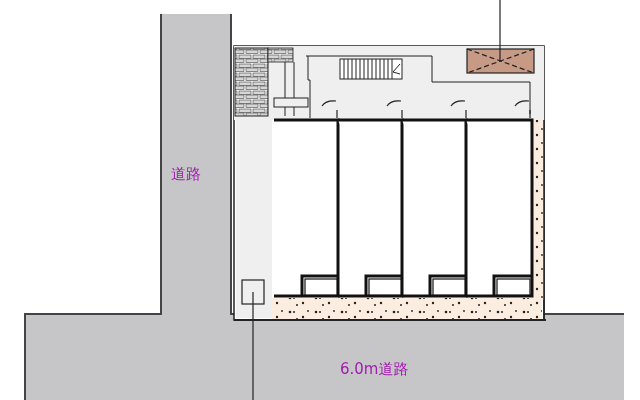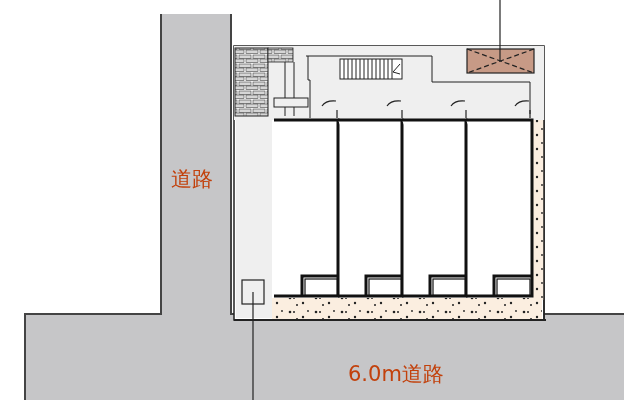--- a/index.html
+++ b/index.html
@@ -1,33 +1,33 @@
 <!DOCTYPE html>
 <html><head>
   <meta charset="utf-8">
   <style>
     html, body { margin: 0; padding: 0; background: #ffffff; }
     body { width: 640px; height: 400px; position: relative; overflow: hidden;
            font-family: "DejaVu Sans", sans-serif; }
     .abs { position: absolute; box-sizing: border-box; }
     .road { background: #c6c6c8; }
-    .road-label { color: #c2410c; font-size: 21px; letter-spacing: 0px; }
+    .road-label { color: #a21caf; font-size: 15px; letter-spacing: 0px; }
     svg { position: absolute; left: 0; top: 0; }
   </style>
 </head>
 <body>
 
 <div class="abs road" style="left:160px; top:14px; width:72px; height:300px; border-left:2px solid #444; border-right:2px solid #444;"></div>
 
 <div class="abs road" style="left:24px; top:313px; width:600px; height:90px; border-top:2px solid #444; border-left:2px solid #444;"></div>
 
 <div class="abs road" style="left:162px; top:300px; width:68px; height:20px;"></div>
 
 <div class="abs road-label" style="left:171px; top:165px;">道路</div>
-<div class="abs road-label" style="left:340px; top:360px;margin-left:8px;">6.0m道路</div>
+<div class="abs road-label" style="left:340px; top:360px;">6.0m道路</div>
 
 <svg width="640" height="400" viewBox="0 0 640 400">
   <defs>
     <pattern id="brick" width="14" height="9" patternUnits="userSpaceOnUse">
       <rect width="14" height="9" fill="#ffffff"></rect>
       <rect x="1" y="1" width="12" height="3.5" fill="#d6d6d6" stroke="#444" stroke-width="0.6"></rect>
       <rect x="-6" y="5" width="12" height="3.5" fill="#d6d6d6" stroke="#444" stroke-width="0.6"></rect>
       <rect x="8" y="5" width="12" height="3.5" fill="#d6d6d6" stroke="#444" stroke-width="0.6"></rect>
     </pattern>
     <pattern id="gravel" width="26" height="14" patternUnits="userSpaceOnUse">

